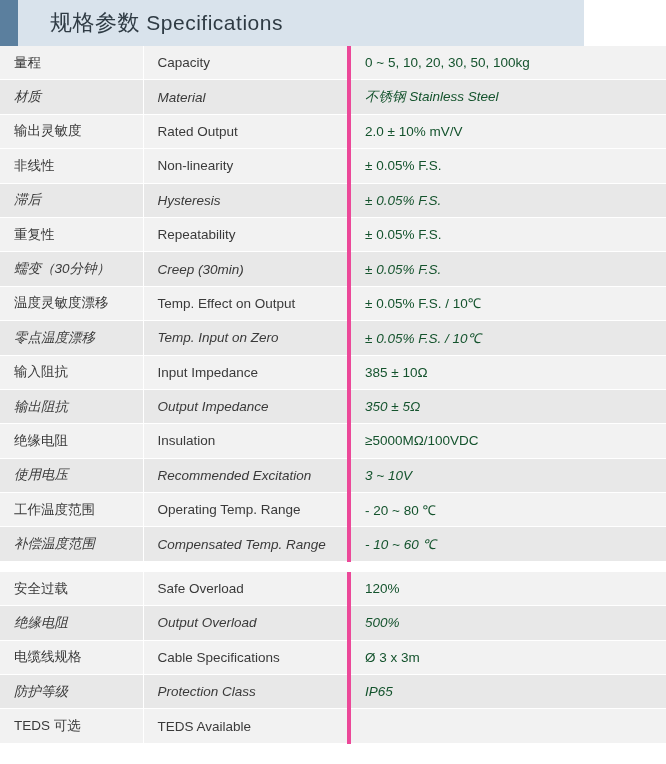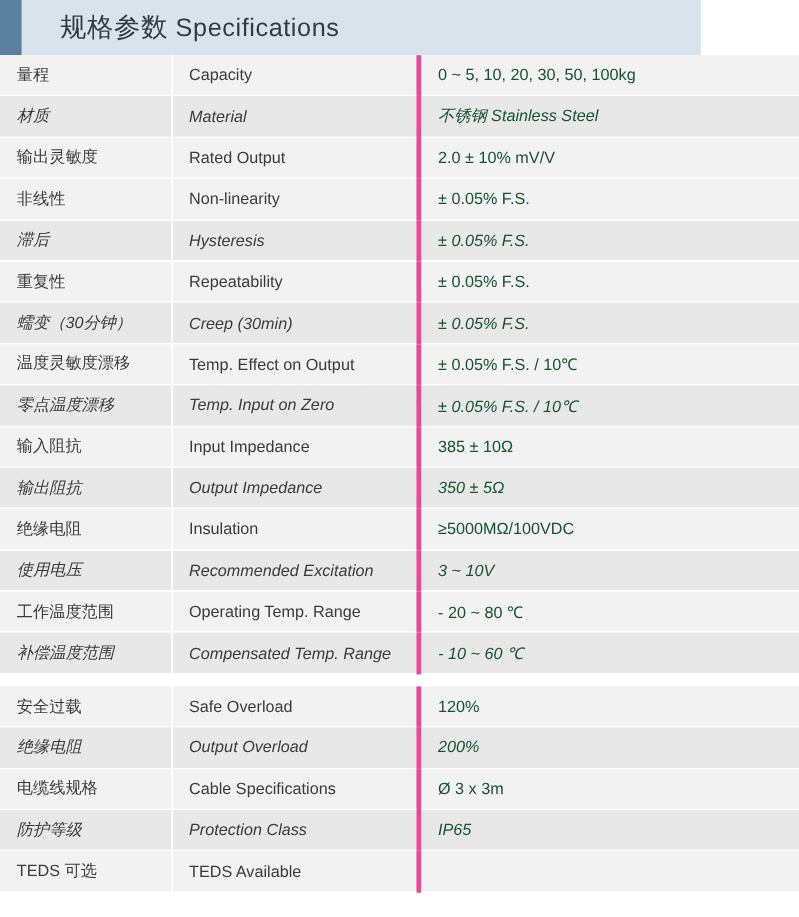--- a/index.html
+++ b/index.html
@@ -209,21 +209,21 @@
           <td colspan="3"></td>
         </tr>
         <tr class="even">
           <td class="cell-cn">安全过载</td>
           <td class="cell-en">Safe Overload</td>
           <td class="cell-val">120%</td>
         </tr>
         <tr class="odd">
           <td class="cell-cn">绝缘电阻</td>
           <td class="cell-en">Output Overload</td>
-          <td class="cell-val">200%</td>
+          <td class="cell-val">500%</td>
         </tr>
         <tr class="even">
           <td class="cell-cn">电缆线规格</td>
           <td class="cell-en">Cable Specifications</td>
           <td class="cell-val">Ø 3 x 3m</td>
         </tr>
         <tr class="odd">
           <td class="cell-cn">防护等级</td>
           <td class="cell-en">Protection Class</td>
           <td class="cell-val">IP65</td>

